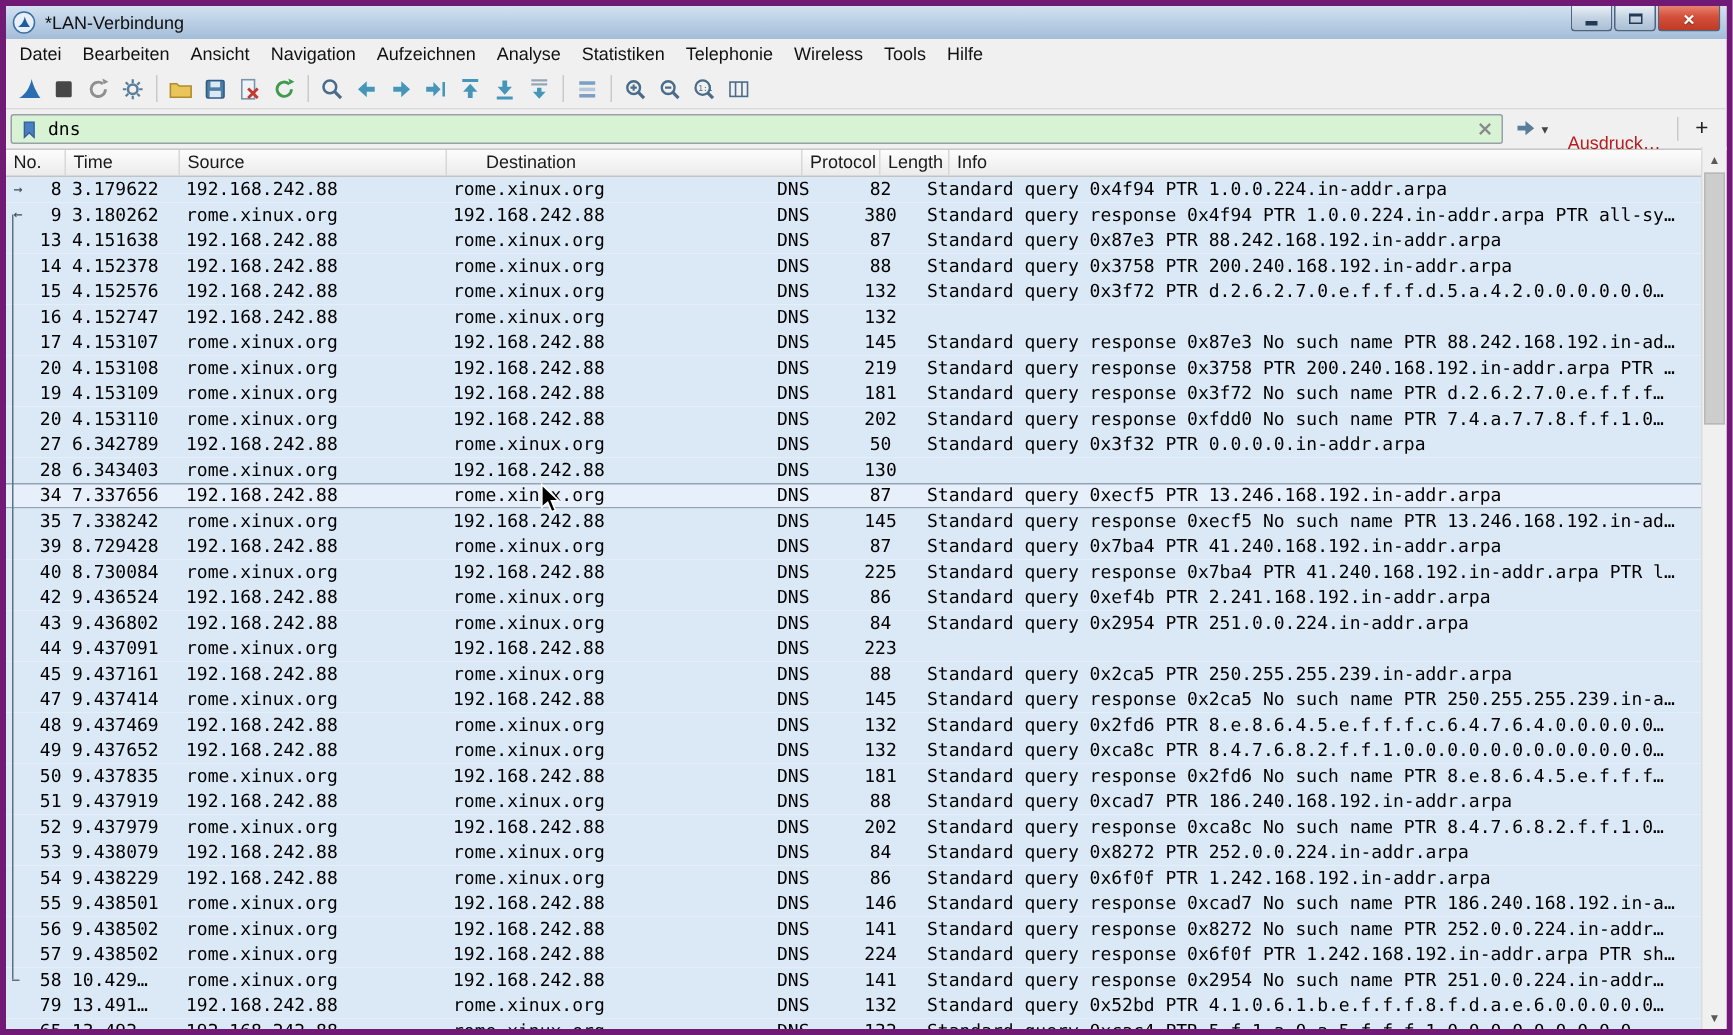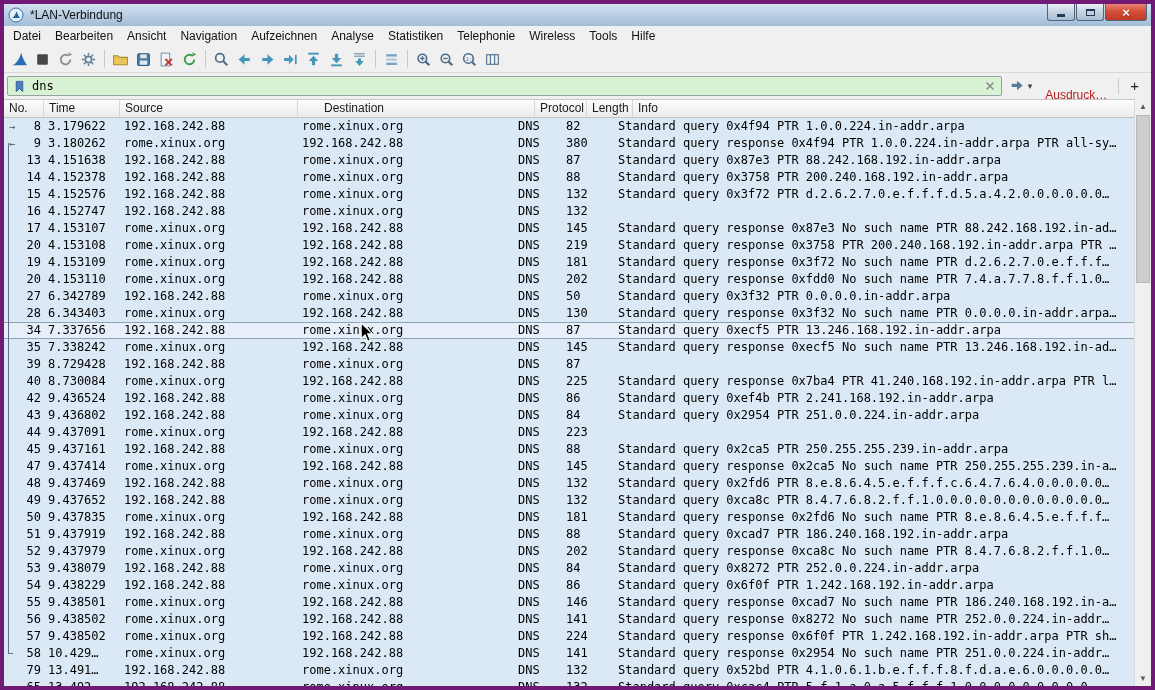--- a/index.html
+++ b/index.html
@@ -52,21 +52,21 @@
   .row{display:flex;height:17px;line-height:17px;background:var(--row-bg);white-space:nowrap;}
   .row.selected{background:var(--selected-row-bg);border-top:1px solid #93a3b4;border-bottom:1px solid #93a3b4;
     box-sizing:border-box;line-height:15px;}
   .cell{overflow:hidden;box-sizing:border-box;}
   .c-gutter{width:16px;font-size:10px;color:#3c4c5c;text-align:center;}
   .c-no{width:24px;text-align:right;padding-right:3px;}
   .c-time{width:76px;padding-left:4px;}
   .c-source{width:178px;padding-left:4px;}
   .c-destination{width:216px;padding-left:4px;}
   .c-protocol{width:52px;padding-left:4px;}
-  .c-length{width:46px;text-align:left;padding-right:4px;}
+  .c-length{width:46px;text-align:center;padding-right:4px;}
   .c-info{flex:1;padding-left:6px;}
   .rel-line{position:absolute;left:4px;width:1px;background:#5f7285;}
   .rel-corner{position:absolute;left:4px;width:5px;height:1px;background:#5f7285;}
   
   .scrollbar{position:absolute;right:0;top:94px;bottom:0;width:17px;background:#f0f0f0;border-left:1px solid #dcdcdc;box-sizing:border-box;}
   .sb-btn{height:16px;display:flex;align-items:center;justify-content:center;font-size:8px;color:#5a5a5a;}
   .sb-btn.down{position:absolute;bottom:0;left:0;right:0;}
   .sb-thumb{position:absolute;top:17px;left:1px;width:14px;height:168px;background:#cdcdcd;border:1px solid #b8b8b8;box-sizing:border-box;}
   
   .cursor{position:absolute;left:356px;top:318px;width:14px;height:21px;z-index:20;pointer-events:none;}
@@ -426,21 +426,20 @@
         <div class="cell c-info">Standard query 0x3f32 PTR 0.0.0.0.in-addr.arpa</div>
       </div>
       <div class="row">
         <div class="cell c-gutter"></div>
         <div class="cell c-no">28</div>
         <div class="cell c-time">6.343403</div>
         <div class="cell c-source">rome.xinux.org</div>
         <div class="cell c-destination">192.168.242.88</div>
         <div class="cell c-protocol">DNS</div>
         <div class="cell c-length">130</div>
-        <div class="cell c-info">Standard query response 0x3f32 No such name PTR 0.0.0.0.in-addr.arpa…</div>
       </div>
       <div class="row selected">
         <div class="cell c-gutter"></div>
         <div class="cell c-no">34</div>
         <div class="cell c-time">7.337656</div>
         <div class="cell c-source">192.168.242.88</div>
         <div class="cell c-destination">rome.xinux.org</div>
         <div class="cell c-protocol">DNS</div>
         <div class="cell c-length">87</div>
         <div class="cell c-info">Standard query 0xecf5 PTR 13.246.168.192.in-addr.arpa</div>
@@ -456,20 +455,21 @@
         <div class="cell c-info">Standard query response 0xecf5 No such name PTR 13.246.168.192.in-ad…</div>
       </div>
       <div class="row">
         <div class="cell c-gutter"></div>
         <div class="cell c-no">39</div>
         <div class="cell c-time">8.729428</div>
         <div class="cell c-source">192.168.242.88</div>
         <div class="cell c-destination">rome.xinux.org</div>
         <div class="cell c-protocol">DNS</div>
         <div class="cell c-length">87</div>
+        <div class="cell c-info">Standard query 0x7ba4 PTR 41.240.168.192.in-addr.arpa</div>
       </div>
       <div class="row">
         <div class="cell c-gutter"></div>
         <div class="cell c-no">40</div>
         <div class="cell c-time">8.730084</div>
         <div class="cell c-source">rome.xinux.org</div>
         <div class="cell c-destination">192.168.242.88</div>
         <div class="cell c-protocol">DNS</div>
         <div class="cell c-length">225</div>
         <div class="cell c-info">Standard query response 0x7ba4 PTR 41.240.168.192.in-addr.arpa PTR l…</div>

